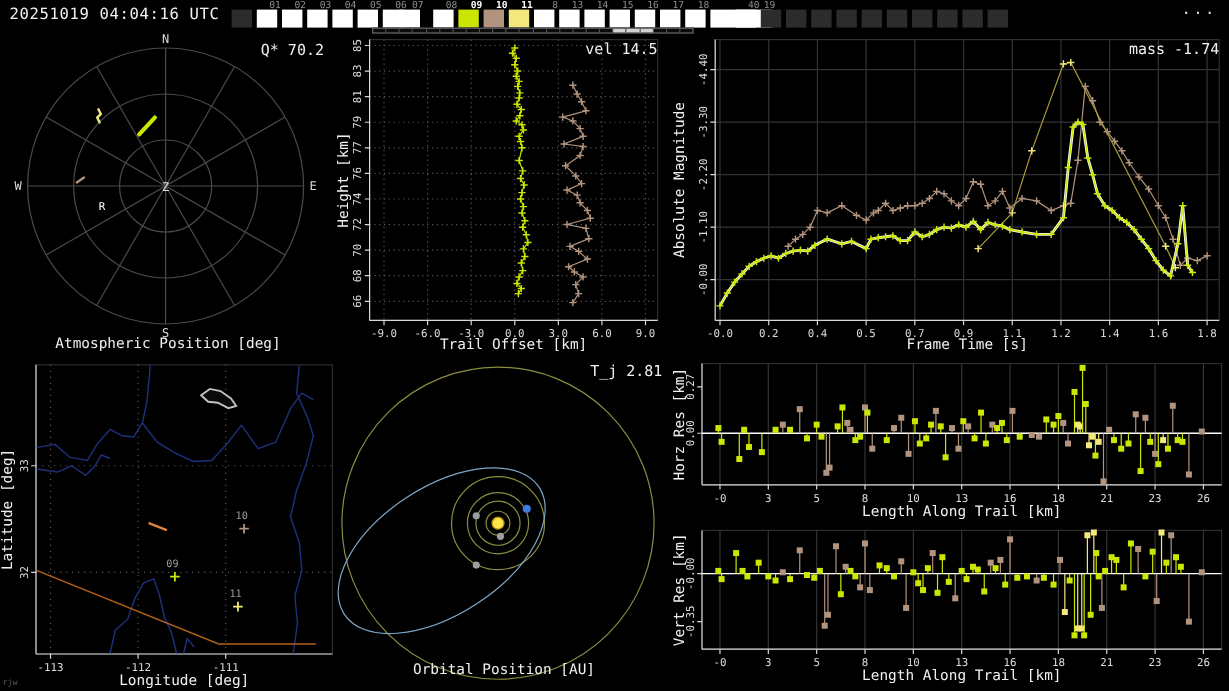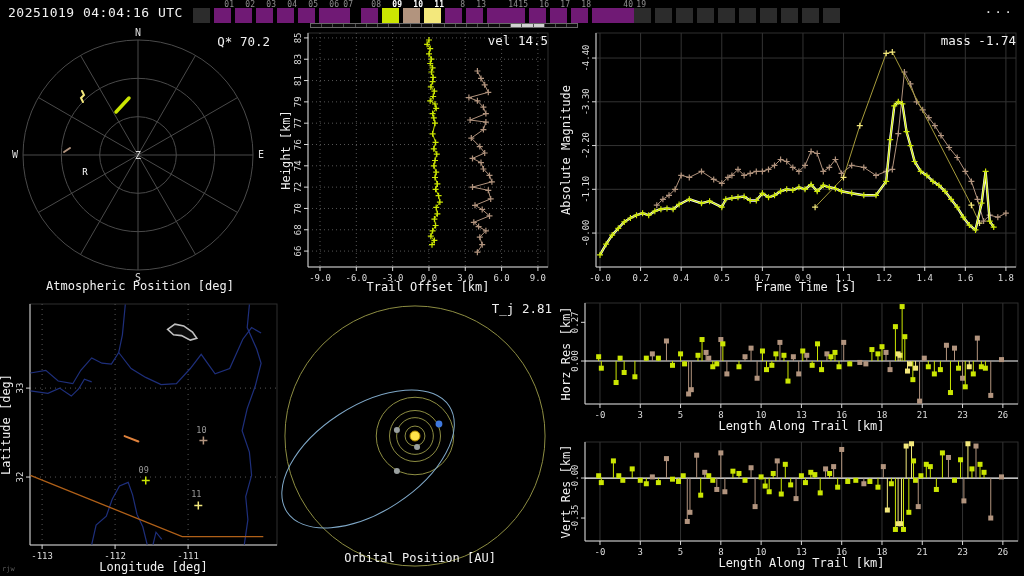--- a/index.html
+++ b/index.html
@@ -1,21 +1,21 @@
 <!DOCTYPE html>
 <html><head>
 <meta charset="utf-8">
 <style>
   html,body{margin:0;padding:0;background:#000;}
   .screen{position:relative;width:1024px;height:576px;background:#000;overflow:hidden;
           font-family:"DejaVu Sans Mono","Liberation Mono",monospace;color:#eee;}
   .topbar{position:absolute;left:0;top:0;width:1024px;height:28px;background:#000;}
   .ts{position:absolute;left:8px;top:5px;font-size:13px;letter-spacing:.5px;color:#f2f2f2;white-space:pre;}
   .cams{position:absolute;left:193px;top:0;height:28px;}
-  .cam{position:absolute;top:8px;width:17px;height:15px;background:#701a75;}
+  .cam{position:absolute;top:8px;width:17px;height:15px;background:#ffffff;}
   .cam.slot{background:#2c2c2c;}
   .cam .num{position:absolute;top:-7px;right:-3px;font-size:8px;color:#8f8f8f;line-height:8px;}
   .cam.active .num{color:#fff;font-weight:bold;}
   .scrub{position:absolute;left:310px;top:23px;width:268px;height:5px;border:1px solid #6a6a6a;
          box-sizing:border-box;display:flex;background:#0a0a0a;}
   .scrub .seg{flex:1 1 auto;border-right:1px solid #4f4f4f;}
   .scrub .seg:last-child{border-right:none;}
   .scrub .seg.on{background:#d2d2d2;}
   .menu{position:absolute;right:10px;top:1px;font-size:13px;color:#ddd;letter-spacing:2px;}
   .panel{position:absolute;}
@@ -63,21 +63,21 @@
         </div>
         <div class="cam active" style="left: 231px; background: rgb(243, 232, 124);">
           <span class="num">11</span>
         </div>
         <div class="cam" style="left: 252px;">
           <span class="num">8</span>
         </div>
         <div class="cam" style="left: 273px;">
           <span class="num">13</span>
         </div>
-        <div class="cam" style="left: 294px; padding-left: 11px;">
+        <div class="cam" style="left: 294px;">
           <span class="num">14</span>
         </div>
         <div class="cam" style="left: 315px;">
           <span class="num">15</span>
         </div>
         <div class="cam" style="left: 336px;">
           <span class="num">16</span>
         </div>
         <div class="cam" style="left: 357px;">
           <span class="num">17</span>

